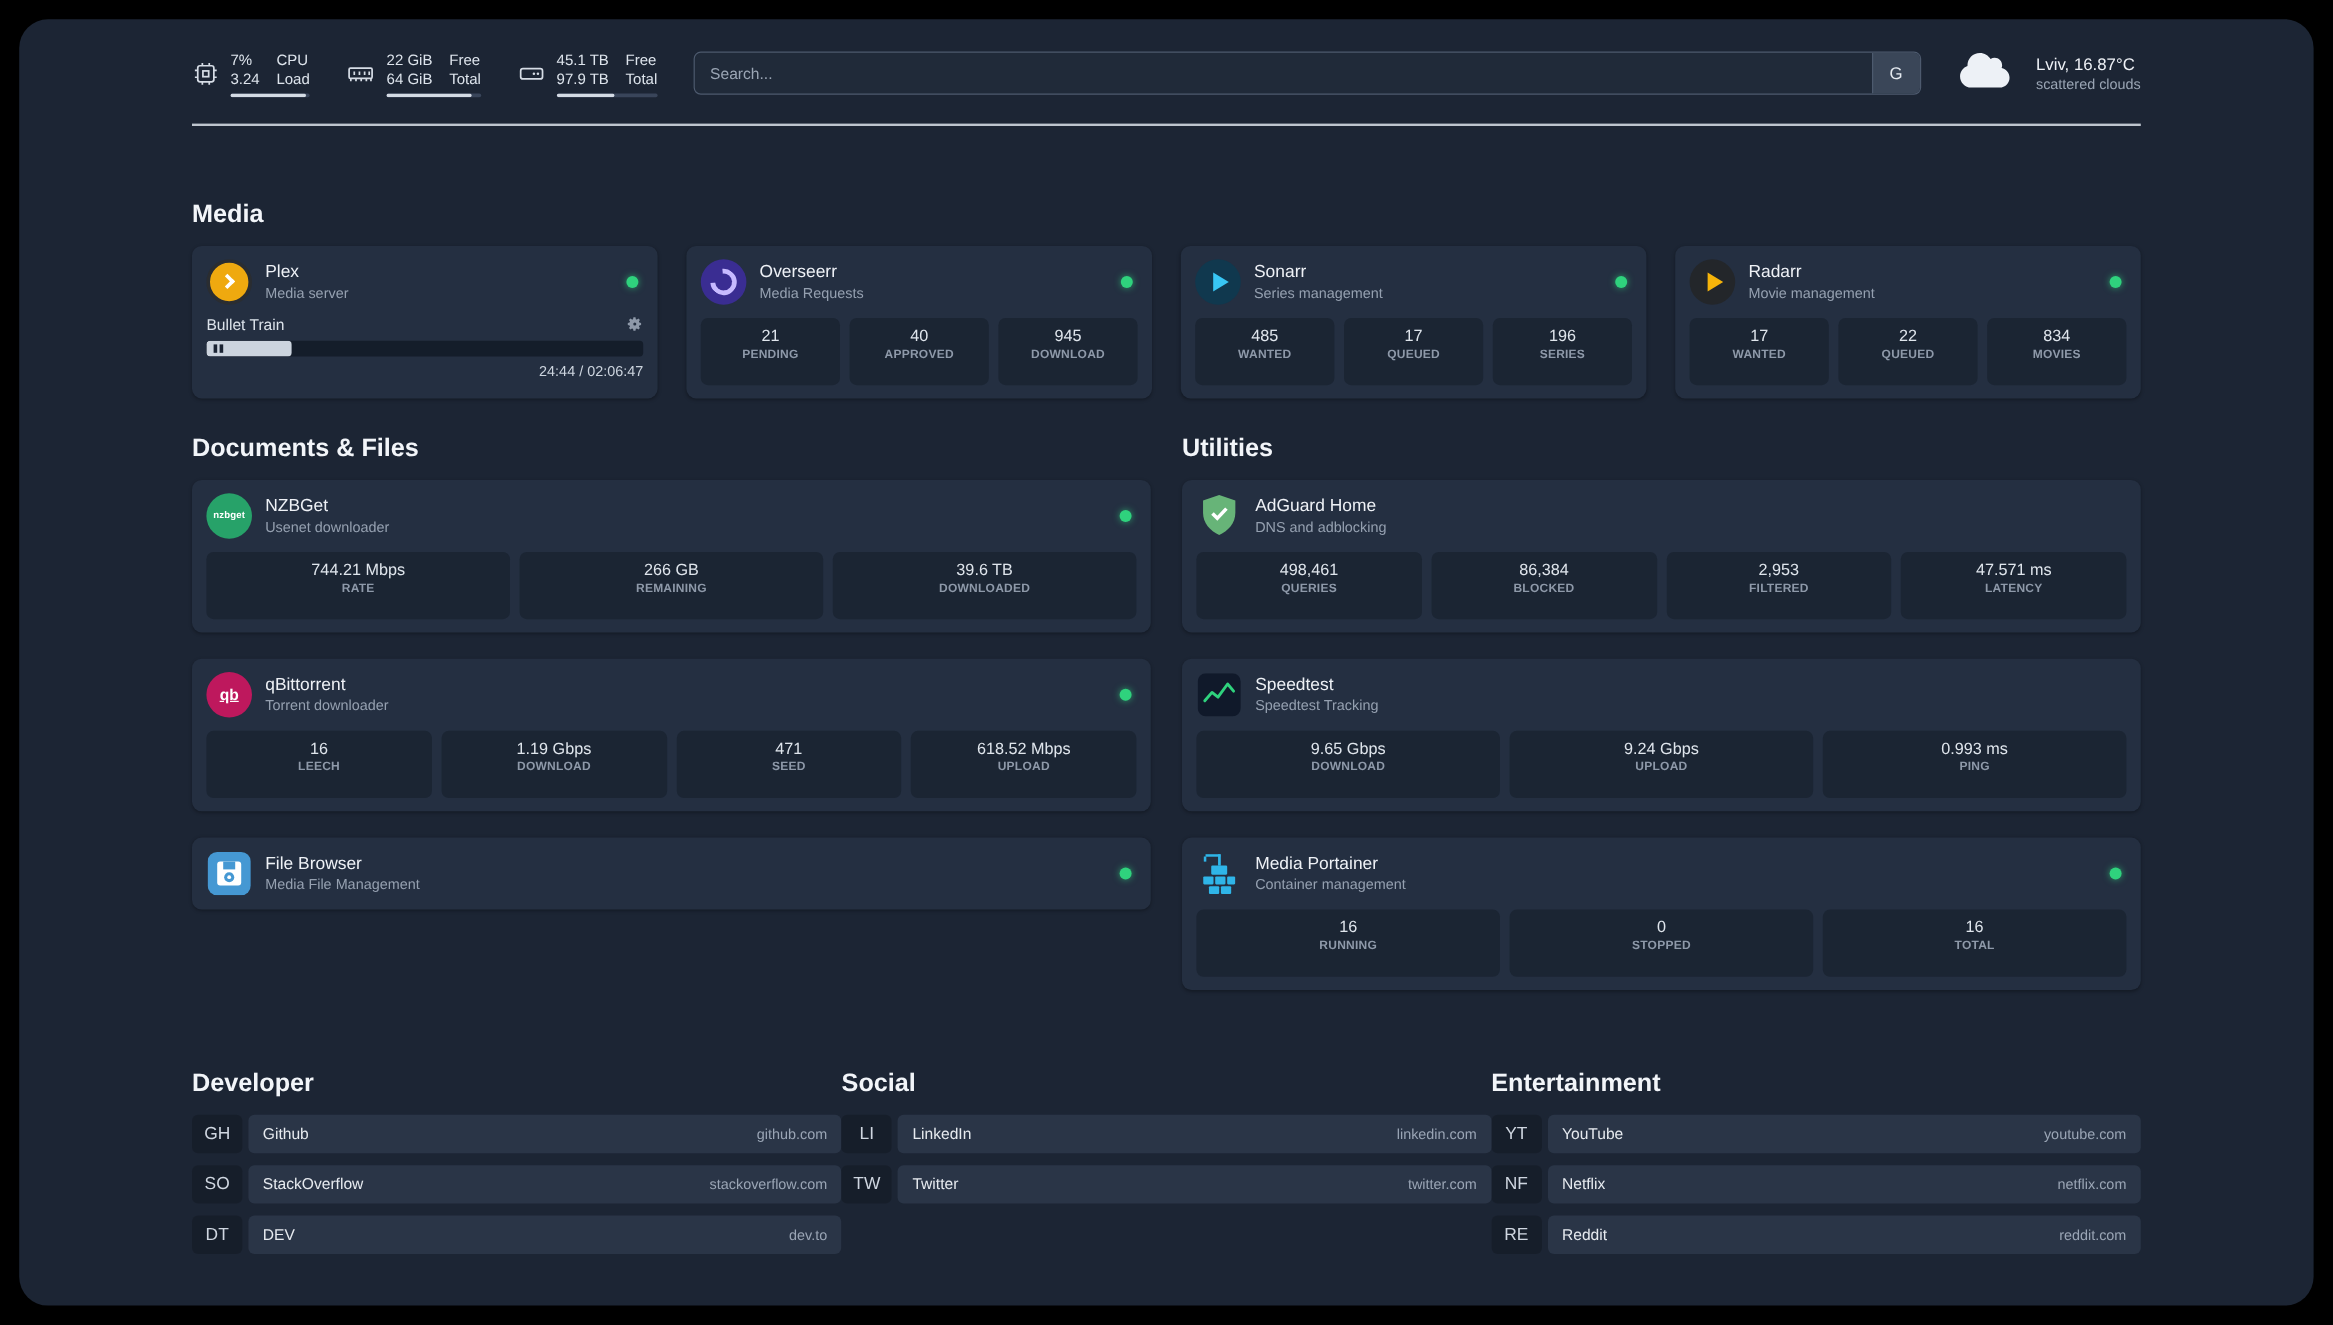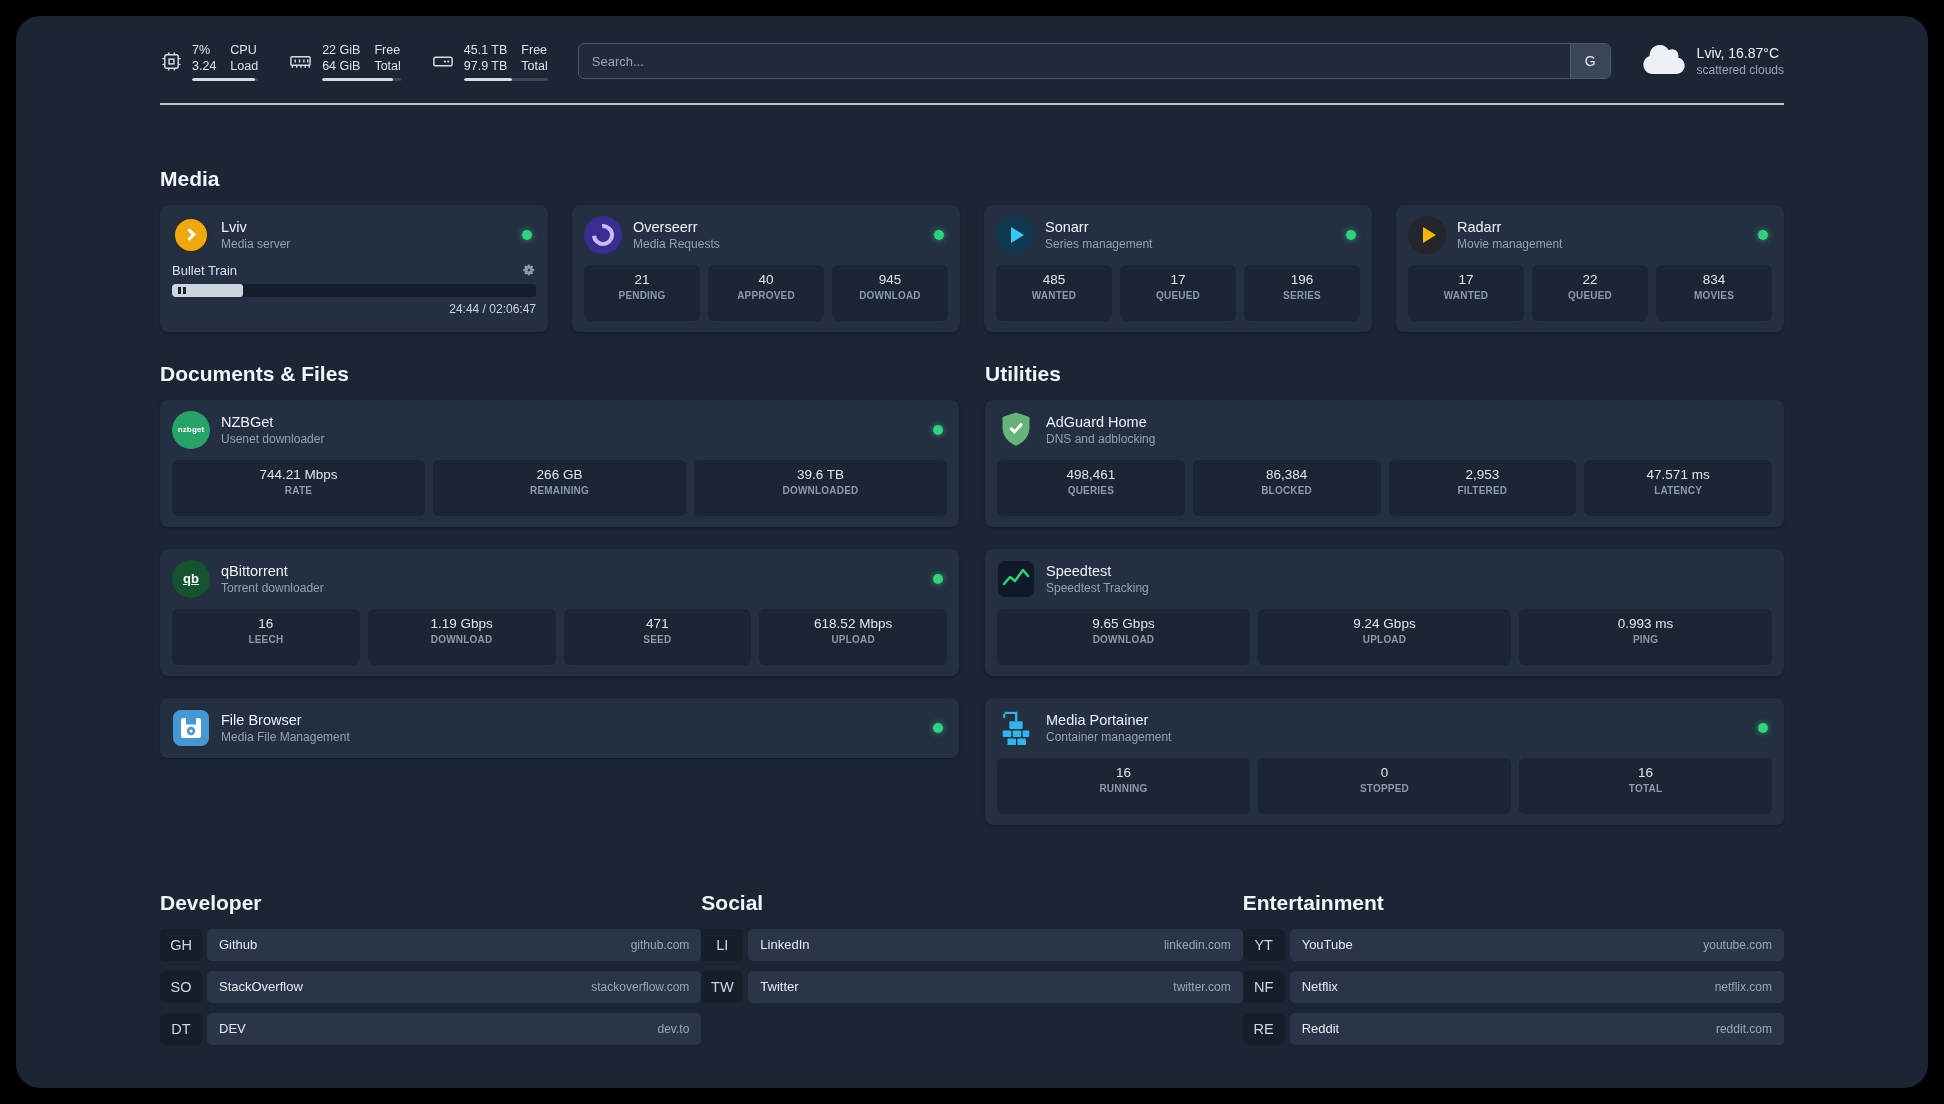--- a/index.html
+++ b/index.html
@@ -34,21 +34,21 @@
     flex:1; background:transparent; border:none; outline:none;
     color:#e5eaf0; font-size:13px; padding:0 13px;
     font-family:"Liberation Sans", sans-serif;
   }
   .search-input::placeholder { color:#9aa5b4; }
   .search-provider {
     width:40px; border:none; border-left:1px solid #4d5a6e; background:#3a4658;
     color:#e5eaf0; font-size:14px; cursor:pointer; font-family:"Liberation Sans", sans-serif;
   }
 
-  .weather { display:flex; align-items:center; gap:10px; }
+  .weather { display:flex; align-items:center; gap:20px; }
   .weather-loc { font-size:14px; color:#eef1f6; }
   .weather-cond { font-size:12px; color:#9aa5b4; margin-top:2px; }
 
   .divider { border:none; border-top:2px solid #dbe2ea; opacity:.85; margin-top:22px; }
 
   
   .section-title { font-size:21px; font-weight:600; color:#f2f5f9; margin-bottom:14px; }
   .section-media { margin-top:62px; }
   .media-grid { display:grid; grid-template-columns:repeat(4,1fr); gap:24px; }
   .two-col { display:grid; grid-template-columns:1fr 1fr; gap:26px; margin-top:30px; align-items:start; }
@@ -79,21 +79,21 @@
   }
   .icon-plex { background:#efa90f; border:3px solid #2a2d31; }
   .icon-plex .chev { width:9px; height:9px; border-top:3px solid #fff; border-right:3px solid #fff; transform:rotate(45deg); margin-left:-4px; }
   .icon-overseerr { background:#3a2d92; overflow:hidden; }
   .icon-overseerr::after { content:""; position:absolute; inset:8px; border-radius:50%; border:4px solid #c7baff; border-left-color:transparent; transform:rotate(40deg); }
   .icon-sonarr { background:#10384e; }
   .icon-sonarr::after { content:""; border-style:solid; border-width:8px 0 8px 13px; border-color:transparent transparent transparent #38c6f4; margin-left:4px; }
   .icon-radarr { background:#23262a; }
   .icon-radarr::after { content:""; border-style:solid; border-width:8px 0 8px 13px; border-color:transparent transparent transparent #f6b40a; margin-left:4px; }
   .icon-nzbget { background:#27a269; color:#fff; font-size:8px; letter-spacing:.02em; }
-  .icon-qb { background:#14532d; color:#fff; font-size:13px;text-decoration:underline; }
+  .icon-qb { background:#be185d; color:#fff; font-size:13px;text-decoration:underline; }
   .icon-flat { background:transparent; border-radius:8px; }
 
   
   .plex-player { margin-top:9px; }
   .plex-row1 { display:flex; justify-content:space-between; font-size:13px; color:#dbe2ea; margin-bottom:6px; }
   .gear { display:flex; align-items:center; cursor:pointer; }
   .plex-progress { height:13px; background:#141d2a; border-radius:3px; overflow:hidden; cursor:pointer; }
   .plex-progress-fill { height:100%; width:20%; background:#ccd4de; border-radius:3px; display:flex; align-items:center; padding-left:6px; }
   .pause { display:inline-flex; gap:2.5px; cursor:pointer; }
   .pause i { width:2.5px; height:7px; background:#1b2433; display:block; }
@@ -219,21 +219,21 @@
     <section class="section-media">
       <h2 class="section-title">Media</h2>
       <div class="media-grid">
 
         <div class="card">
           <div class="card-header">
             <span class="svc-icon icon-plex">
                 <span class="chev"></span>
               </span>
             <div class="svc-titles">
-              <div class="svc-name">Lviv</div>
+              <div class="svc-name">Plex</div>
               <div class="svc-sub">Media server</div>
             </div>
             <span class="status-dot"></span>
           </div>
           <div class="plex-player">
             <div class="plex-row1">
               <span>Bullet Train</span>
               <span class="gear">
                 <svg width="14" height="14" viewBox="0 0 24 24" fill="#8e99a9">
                   <path d="M12 8a4 4 0 1 0 0 8 4 4 0 0 0 0-8zm9 5.5v-3l-2.6-.5a6.7 6.7 0 0 0-.6-1.5l1.5-2.2-2.1-2.1-2.2 1.5c-.5-.3-1-.5-1.5-.6L13 2.5h-3l-.5 2.6c-.5.1-1 .3-1.5.6L5.8 4.2 3.7 6.3l1.5 2.2c-.3.5-.5 1-.6 1.5l-2.6.5v3l2.6.5c.1.5.3 1 .6 1.5l-1.5 2.2 2.1 2.1 2.2-1.5c.5.3 1 .5 1.5.6l.5 2.6h3l.5-2.6c.5-.1 1-.3 1.5-.6l2.2 1.5 2.1-2.1-1.5-2.2c.3-.5.5-1 .6-1.5z"></path>

